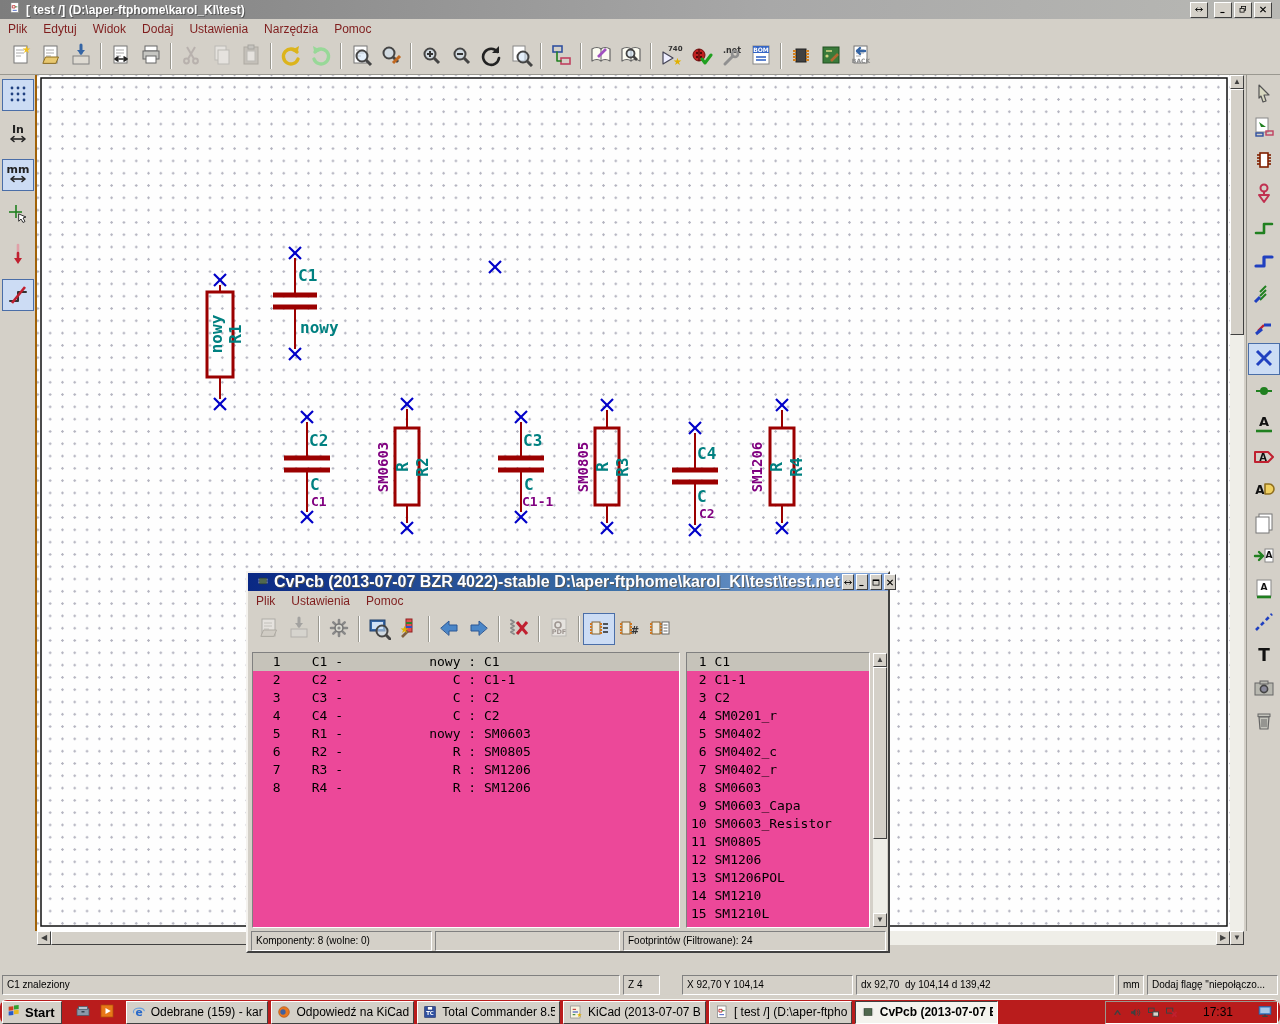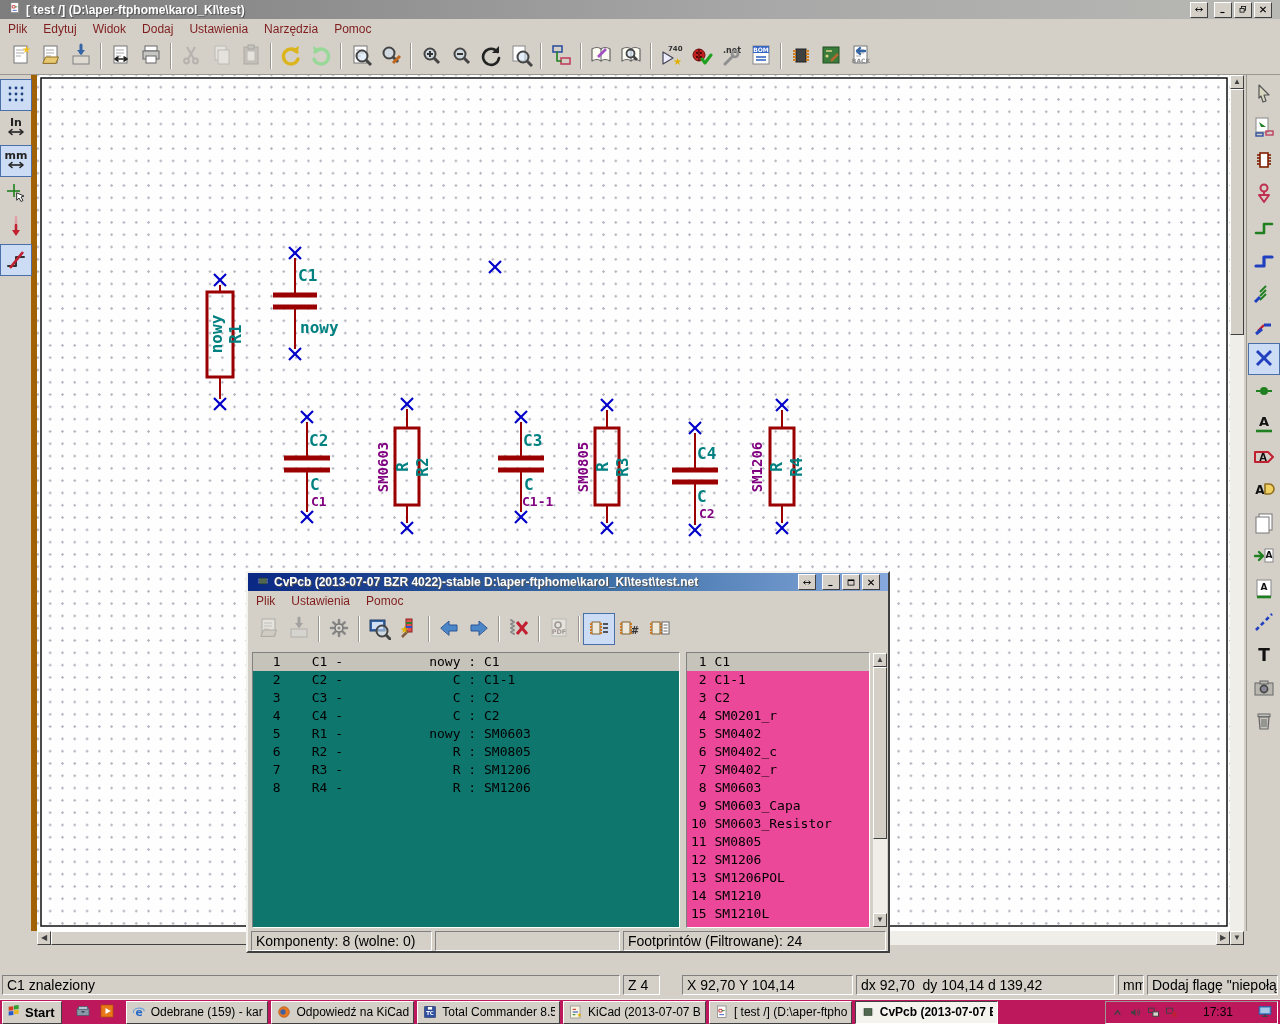--- a/index.html
+++ b/index.html
@@ -18,51 +18,51 @@
     border-bottom:1px solid #b8b4ac;}
   .menubar .mi{padding:2px 8px;color:#7f1d1d;white-space:nowrap;}
   
   .toolbar{position:absolute;left:0;top:38px;width:100%;height:37px;background:#d4d0c8;display:flex;align-items:center;
     padding-left:6px;box-sizing:border-box;border-bottom:1px solid #9a9890;}
   .tbtn{width:30px;height:30px;display:flex;align-items:center;justify-content:center;flex:none;}
   .tbtn.pressed{background:#ccdcf4;outline:1px solid #4a6ea8;}
   .tbtn.disabled{opacity:.40;filter:grayscale(.9);}
   .sep{width:1px;height:26px;background:#9a9890;border-right:1px solid #fcfcfc;margin:0 4px;flex:none;}
   .vtoolbar{position:absolute;display:flex;flex-direction:column;align-items:center;background:#d4d0c8;}
-  #left-toolbar{left:0;top:75px;width:37px;height:856px;border-right:6px solid #a16207;padding-top:5px;box-sizing:border-box;gap:3px;}
+  #left-toolbar{left:0;top:75px;width:37px;height:856px;border-right:2px solid #a16207;padding-top:5px;box-sizing:border-box;gap:10px;}
   #right-toolbar{right:0;top:75px;width:34px;height:856px;border-left:1px solid #9a9890;padding-top:5px;box-sizing:border-box;gap:3px;}
   
   #canvas{position:absolute;left:37px;top:75px;width:1193px;height:856px;background:#fefefe;
     background-image:radial-gradient(circle,#b4b4c0 1px,transparent 1.4px);background-size:12.3px 12.3px;background-position:7px 6px;}
   #schsvg{position:absolute;left:0;top:0;}
   
   .sb-btn{position:absolute;width:14px;height:14px;background:#d4d0c8;border-top:1px solid #fff;border-left:1px solid #fff;
     border-right:1px solid #404040;border-bottom:1px solid #404040;display:flex;align-items:center;justify-content:center;
     font-size:8px;color:#404040;box-sizing:border-box;line-height:1;}
   .sb-track{position:absolute;background:#efeee8;}
   .sb-thumb{position:absolute;background:#d4d0c8;border-top:1px solid #fff;border-left:1px solid #fff;
     border-right:1px solid #404040;border-bottom:1px solid #404040;box-sizing:border-box;}
   
   .field{position:absolute;height:20px;border:1px solid;border-color:#808080 #fff #fff #808080;background:#d4d0c8;
-    font-size:14px;line-height:18px;padding:0 4px;white-space:pre;overflow:hidden;box-sizing:border-box;}
+    font-size:10px;line-height:18px;padding:0 4px;white-space:pre;overflow:hidden;box-sizing:border-box;}
   
   #cvpcb{position:absolute;left:246px;top:571px;width:644px;height:382px;background:#d4d0c8;
     border-top:2px solid #f4f2ee;border-left:2px solid #f4f2ee;border-right:2px solid #404040;border-bottom:2px solid #404040;
     box-sizing:border-box;z-index:30;}
   #cvpcb .titlebar{height:18px;background:linear-gradient(90deg,#0a2884,#3a6ea5 55%,#86a8dc);}
   #cvpcb .menubar{top:18px;height:19px;}
   #cvpcb .toolbar{top:37px;height:38px;border-bottom:none;}
   .panel{position:absolute;border:1px solid;border-color:#808080 #fff #fff #808080;background:#fff;overflow:hidden;box-sizing:border-box;}
-  #cv-complist{left:4px;top:79px;width:428px;height:276px;background:#0f766e;}
+  #cv-complist{left:4px;top:79px;width:428px;height:276px;background:#ec4899;}
   #cv-fplist{left:438px;top:79px;width:184px;height:276px;background:#ec4899;}
   .mono-row{font-family:"DejaVu Sans Mono",monospace;font-size:13px;line-height:18px;height:18px;white-space:pre;padding-left:4px;}
   .mono-row.selected{background:#c6c3ba;}
   
-  #taskbar{position:absolute;left:0;top:999px;width:1280px;height:25px;background:#be185d;border-top:1px solid #f8f8f4;
-    display:flex;align-items:center;box-sizing:border-box;z-index:50;}
+  #taskbar{position:absolute;left:0;top:999px;width:1280px;height:25px;background:#b91c1c;border-top:1px solid #f8f8f4;
+    display:flex;align-items:center;box-sizing:border-box;z-index:50;border-radius:7px;}
   #start-btn{margin-left:2px;height:21px;background:#d4d0c8;border-top:1px solid #fff;border-left:1px solid #fff;
     border-right:1px solid #404040;border-bottom:1px solid #404040;display:flex;align-items:center;padding:0 6px 0 3px;
     font-weight:bold;font-size:13px;gap:3px;}
   .ql{width:22px;height:21px;display:flex;align-items:center;justify-content:center;}
   .task{height:21px;background:#d4d0c8;border-top:1px solid #fff;border-left:1px solid #fff;
     border-right:1px solid #404040;border-bottom:1px solid #404040;display:flex;align-items:center;gap:4px;
     padding:0 4px;margin-right:3px;flex:1;max-width:152px;min-width:0;font-size:12px;}
   .task span.lbl{white-space:nowrap;overflow:hidden;}
   .task.active{background:#f4f3ee;border-top:1px solid #404040;border-left:1px solid #404040;
     border-right:1px solid #fff;border-bottom:1px solid #fff;font-weight:bold;}
@@ -685,21 +685,21 @@
     <div class="titlebar">
       <span id="cv-app-icon"><svg viewBox="0 0 24 24" width="14" height="14">
             <rect x="6" y="7" width="12" height="10" fill="#50684e" stroke="#2c3c2c" stroke-width="1"></rect>
             <line x1="4" y1="9" x2="6" y2="9" stroke="#c8c8c8" stroke-width="1.4"></line>
             <line x1="18" y1="9" x2="20" y2="9" stroke="#c8c8c8" stroke-width="1.4"></line>
             <line x1="4" y1="12" x2="6" y2="12" stroke="#c8c8c8" stroke-width="1.4"></line>
             <line x1="18" y1="12" x2="20" y2="12" stroke="#c8c8c8" stroke-width="1.4"></line>
             <line x1="4" y1="15" x2="6" y2="15" stroke="#c8c8c8" stroke-width="1.4"></line>
             <line x1="18" y1="15" x2="20" y2="15" stroke="#c8c8c8" stroke-width="1.4"></line>
           </svg></span>
-      <span class="ttext" style="font-size:12px">CvPcb (2013-07-07 BZR 4022)-stable D:\aper-ftphome\karol_KI\test\test.net</span>
+      <span class="ttext" style="font-size:16px">CvPcb (2013-07-07 BZR 4022)-stable D:\aper-ftphome\karol_KI\test\test.net</span>
       <span class="tb-btn">
           <svg width="10" height="9" viewBox="0 0 24 24">
             <path d="M3 12 h18 M3 12 l5-5 M3 12 l5 5 M21 12 l-5-5 M21 12 l-5 5" stroke="#000" stroke-width="2.4" fill="none"></path>
           </svg>
         </span>
       <span style="width:4px"></span>
       <span class="tb-btn">
           <svg width="10" height="9" viewBox="0 0 24 24">
             <line x1="5" y1="20" x2="16" y2="20" stroke="#000" stroke-width="3"></line>
           </svg>

